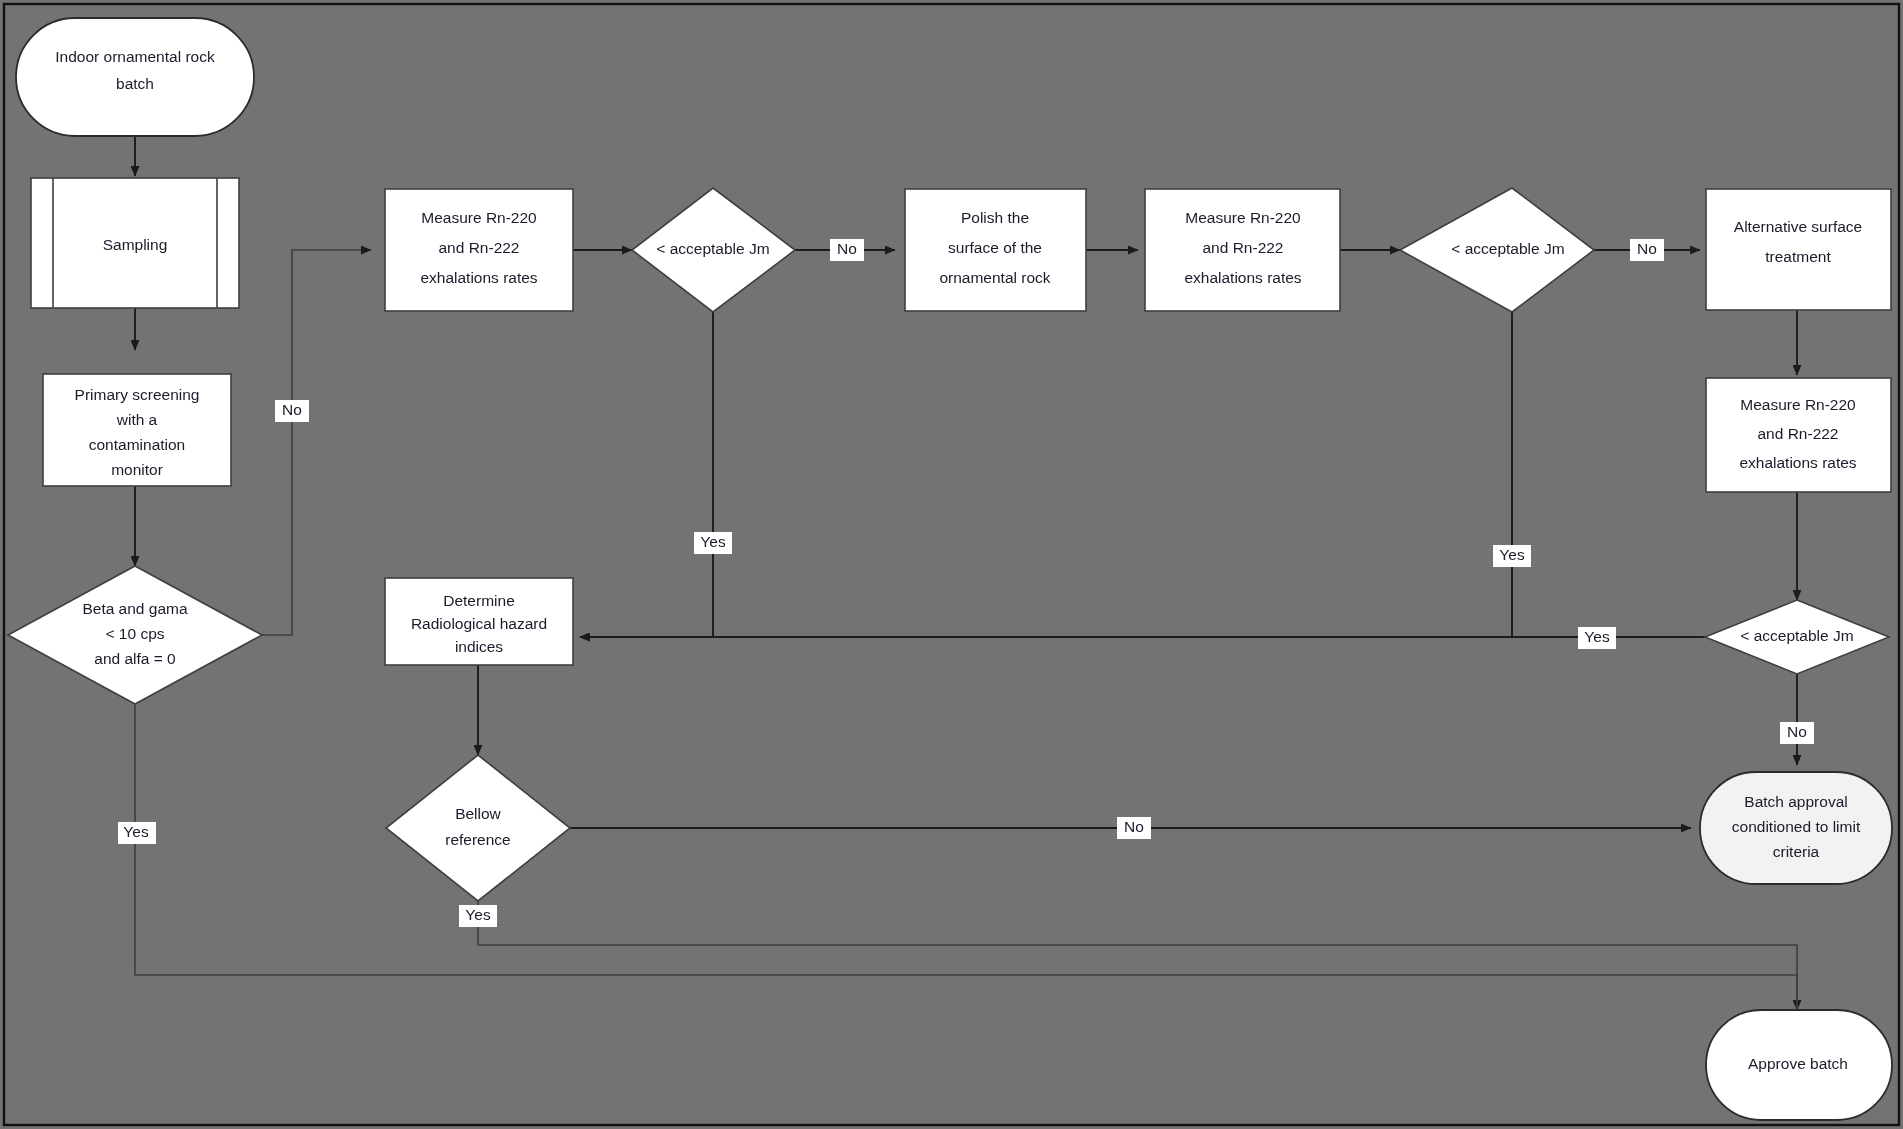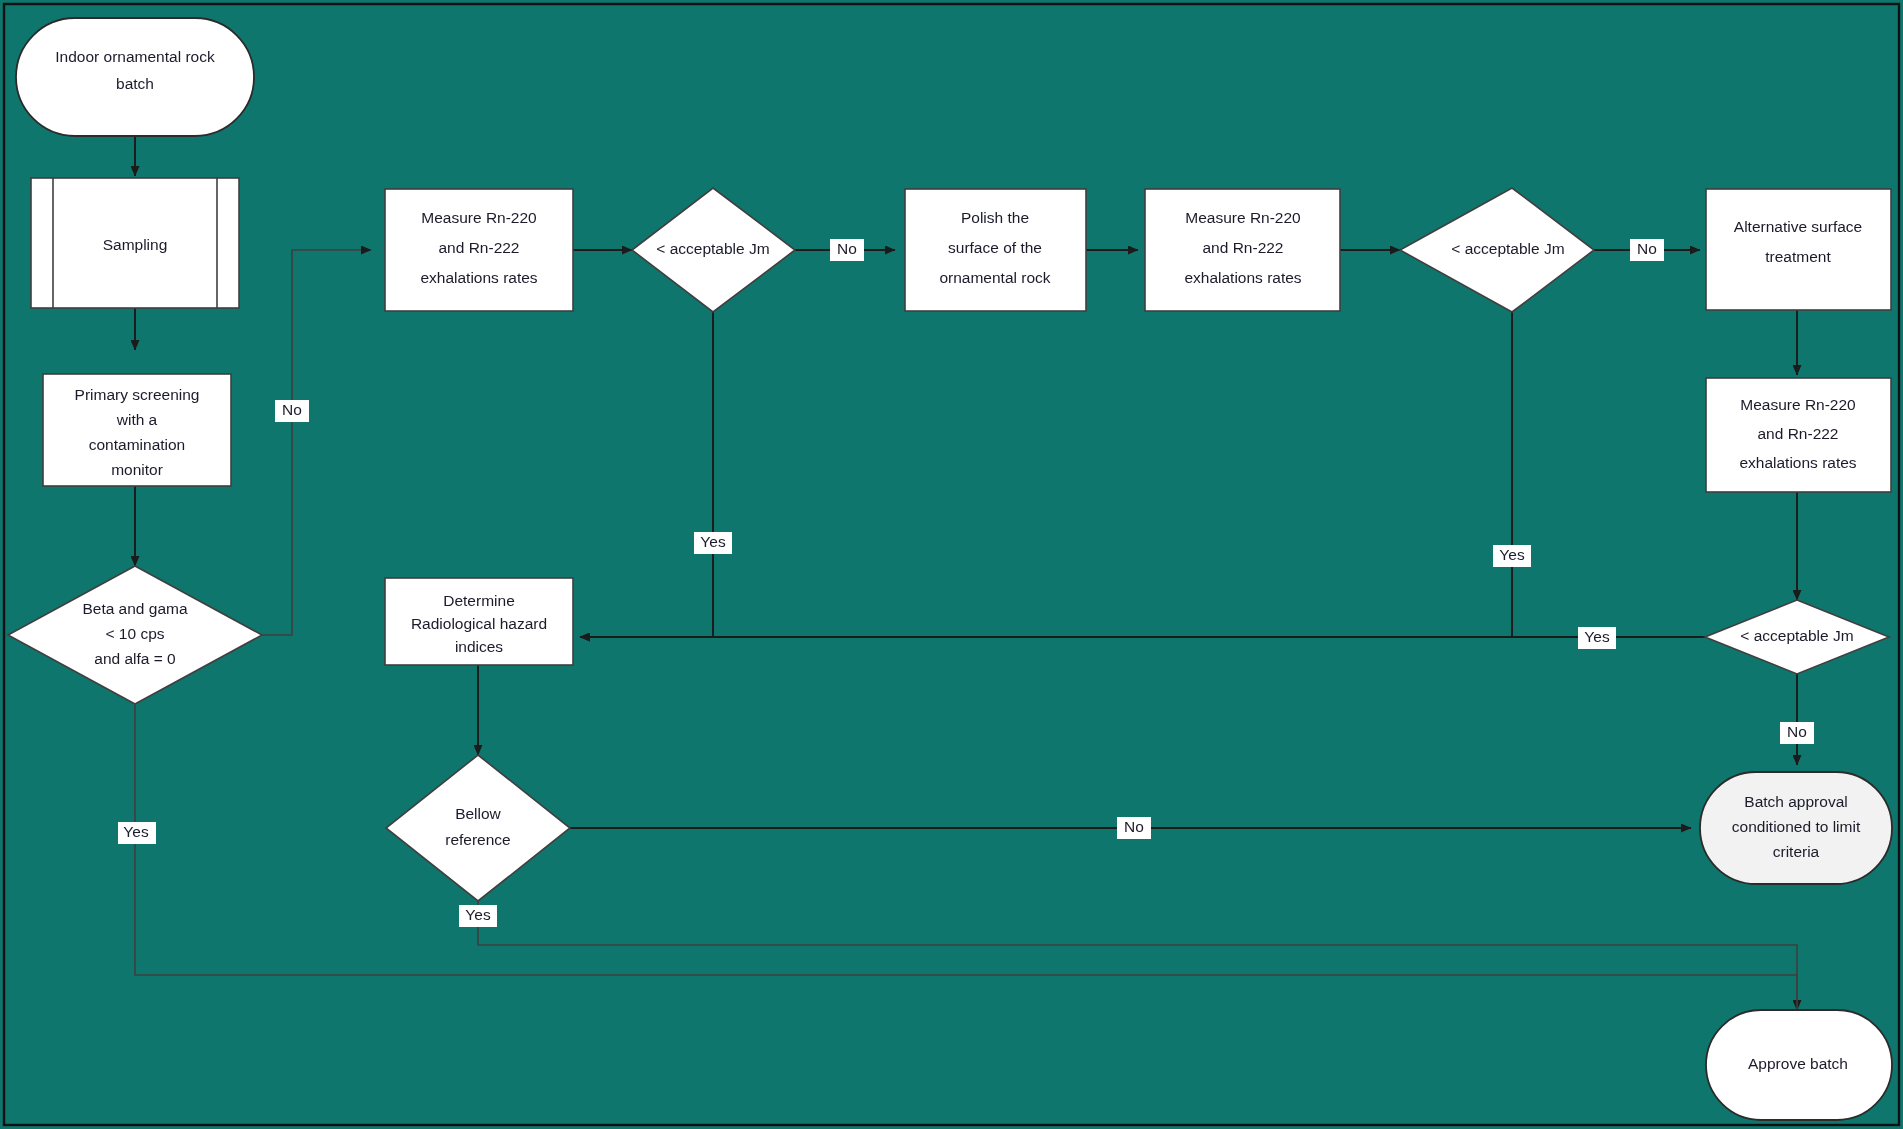--- a/index.html
+++ b/index.html
@@ -7,21 +7,21 @@
     padding: 0;
     background: #ffffff;
   }
   body {
     font-family: "Liberation Sans", sans-serif;
   }
   #canvas {
     position: relative;
     width: 1903px;
     height: 1129px;
-    background: #0f766e;
+    background: #737373;
     overflow: hidden;
   }
   #flow-svg {
     position: absolute;
     left: 0;
     top: 0;
     width: 1903px;
     height: 1129px;
   }
   .node-text {

